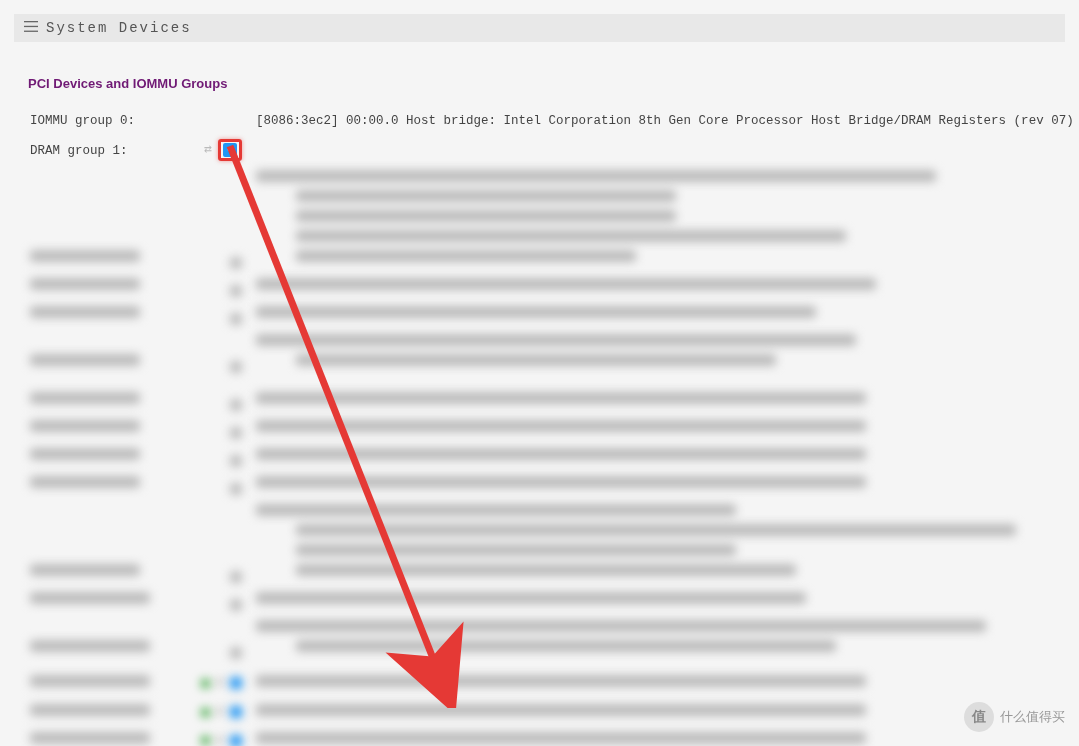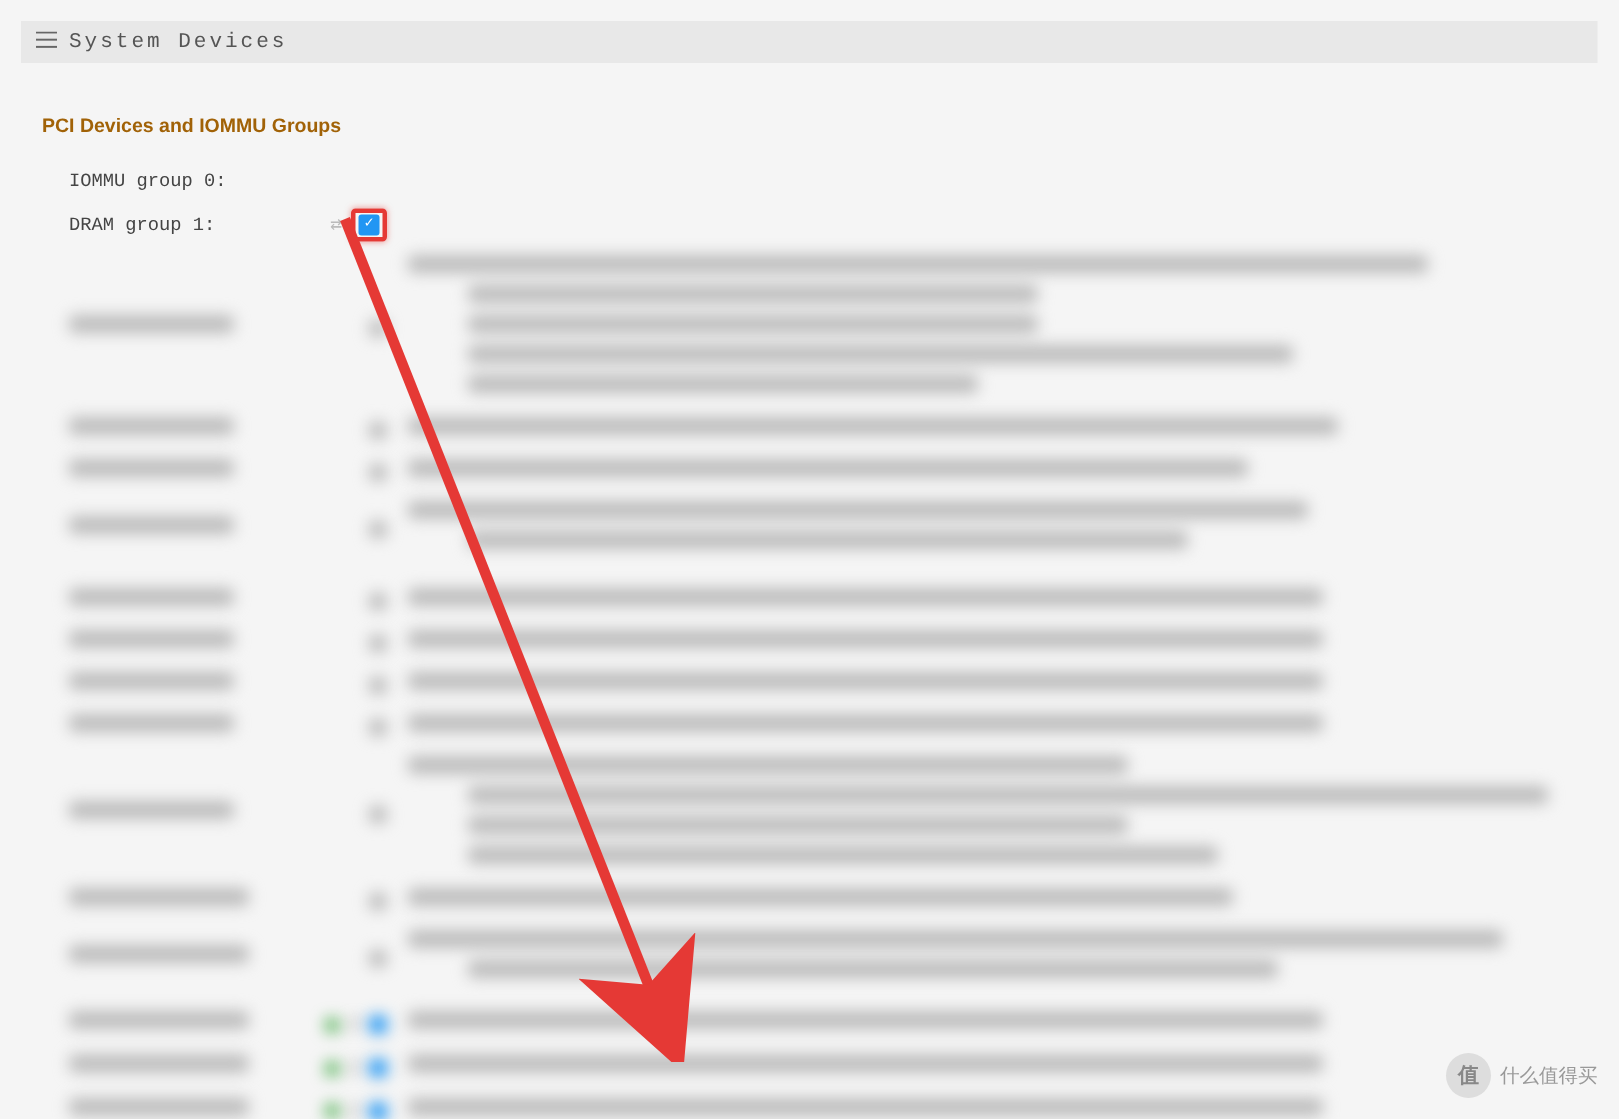--- a/index.html
+++ b/index.html
@@ -26,35 +26,34 @@
       gap: 8px;
       font-size: 14px;
       letter-spacing: 2px;
       color: #555;
       font-family: "Courier New", monospace;
     }
     .panel-header .icon { color: #666; font-size: 12px; }
     .section-title {
       font-weight: 600;
       font-size: 13px;
-      color: #a16207;
+      color: #701a75;
       padding: 20px 0 8px 28px;
     }
     .devices {
       padding: 8px 0 0 0;
       font-family: "Courier New", monospace;
       font-size: 12.5px;
       color: #444;
     }
     .row {
       display: flex;
-      align-items: center;
+      align-items: flex-end;
       padding: 4px 0 4px 30px;
       line-height: 1.6;
-      margin-left: 16px;
     }
     .col-group {
       width: 160px;
       flex-shrink: 0;
     }
     .col-icons {
       width: 60px;
       flex-shrink: 0;
       display: flex;
       align-items: center;
@@ -154,20 +153,21 @@
   </div>
 </div>
 
 <div class="section-title">PCI Devices and IOMMU Groups</div>
 
 <div class="devices">
 
   <div class="row">
     <div class="col-group">IOMMU group 0:</div>
     <div class="col-icons"></div>
+    <div class="col-desc">[8086:3ec2] 00:00.0 Host bridge: Intel Corporation 8th Gen Core Processor Host Bridge/DRAM Registers (rev 07)</div>
   </div>
 
   <div class="row">
     <div class="col-group">DRAM group 1:</div>
     <div class="col-icons">
       <span class="swap-icon">⇄</span>
       <span class="checkbox-highlight">
         <span class="checkbox-inner">✓</span>
       </span>
     </div>

